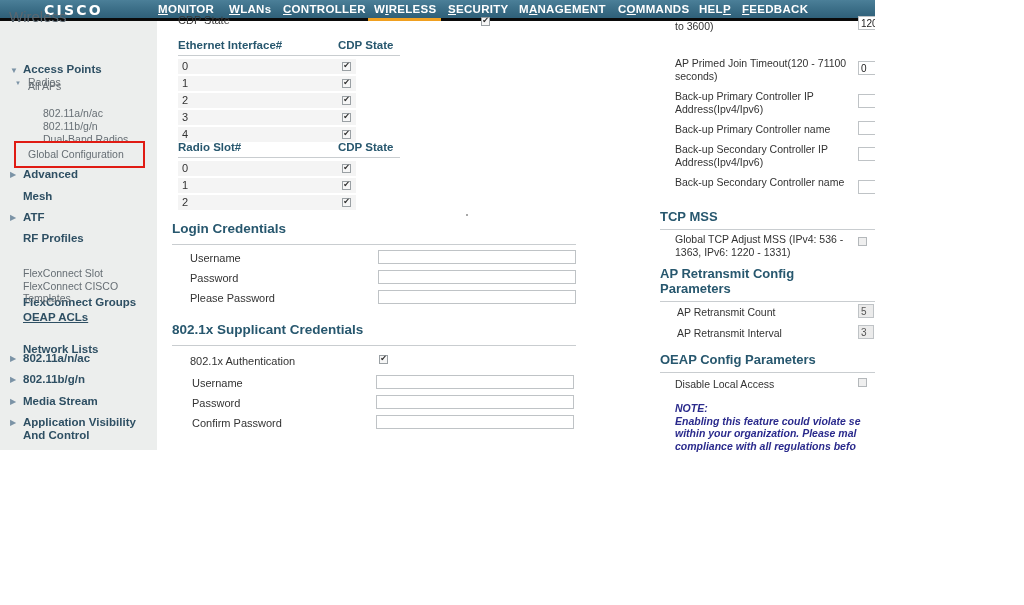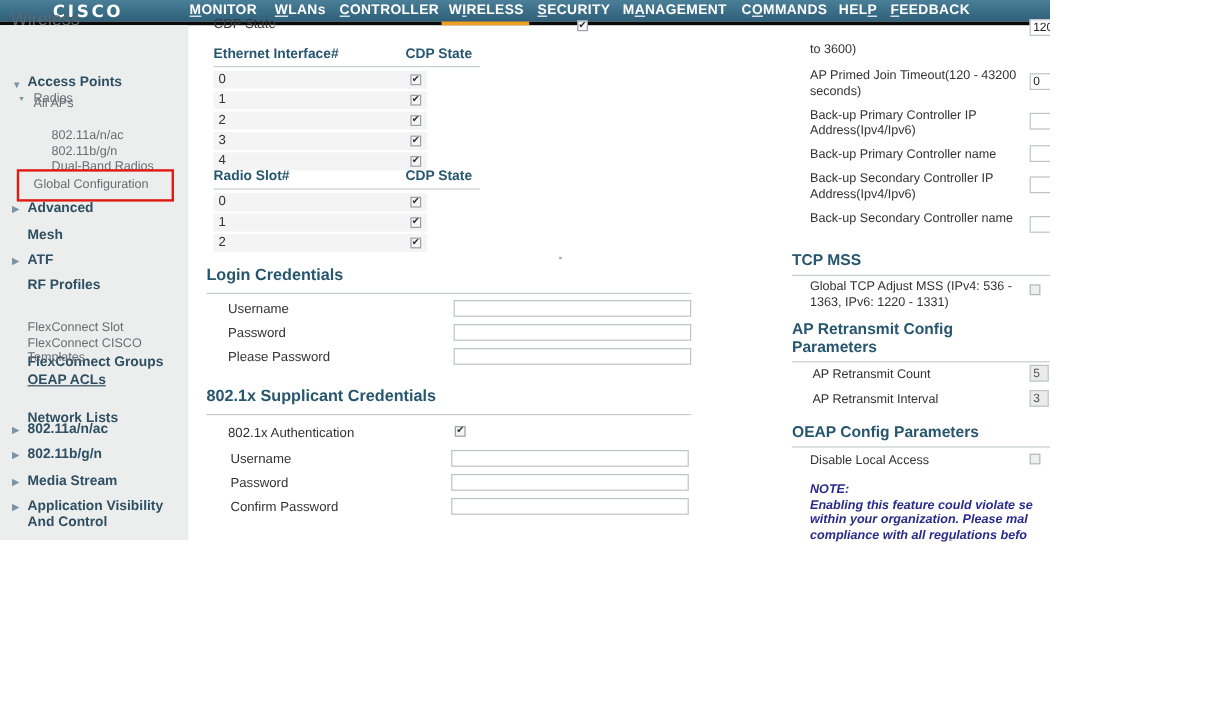--- a/index.html
+++ b/index.html
@@ -435,25 +435,25 @@
         <div class="flabel" style="left: 22px; top: 363px;">Username</div>
         <div class="finput" style="left: 206px; top: 361px; width: 198px;"></div>
         <div class="flabel" style="left: 22px; top: 383px;">Password</div>
         <div class="finput" style="left: 206px; top: 381px; width: 198px;"></div>
         <div class="flabel" style="left: 22px; top: 403px;">Confirm Password</div>
         <div class="finput" style="left: 206px; top: 401px; width: 198px;"></div>
       </div>
   </div>
 
   <div id="rightcol">
-    <div class="rlabel" style="left:20px; top:6px;margin-top:15px;">to 3600)</div>
+    <div class="rlabel" style="left:20px; top:6px;">to 3600)</div>
     <div class="rinput" style="top:2px;">120</div>
 
     <div id="right-rows">
-        <div class="rlabel" style="left: 20px; top: 43px; width: 178px;">AP Primed Join Timeout(120 - 43200 seconds)</div>
+        <div class="rlabel" style="left: 20px; top: 43px; width: 178px;">AP Primed Join Timeout(120 - 71100 seconds)</div>
         <div class="rinput" style="top: 47px;">0</div>
         <div class="rlabel" style="left: 20px; top: 76px; width: 178px;">Back-up Primary Controller IP Address(Ipv4/Ipv6)</div>
         <div class="rinput" style="top: 80px;"></div>
         <div class="rlabel" style="left: 20px; top: 109px; width: 178px;">Back-up Primary Controller name</div>
         <div class="rinput" style="top: 107px;"></div>
         <div class="rlabel" style="left: 20px; top: 129px; width: 178px;">Back-up Secondary Controller IP Address(Ipv4/Ipv6)</div>
         <div class="rinput" style="top: 133px;"></div>
         <div class="rlabel" style="left: 20px; top: 162px; width: 178px;">Back-up Secondary Controller name</div>
         <div class="rinput" style="top: 166px;"></div>
       </div>

